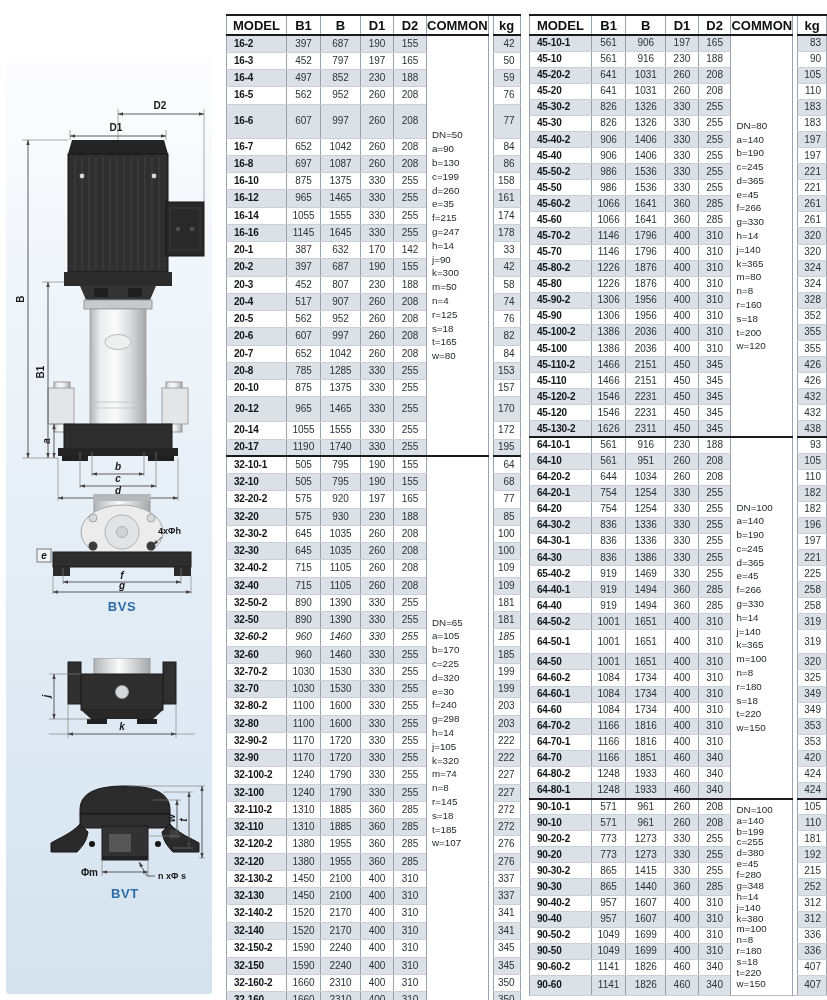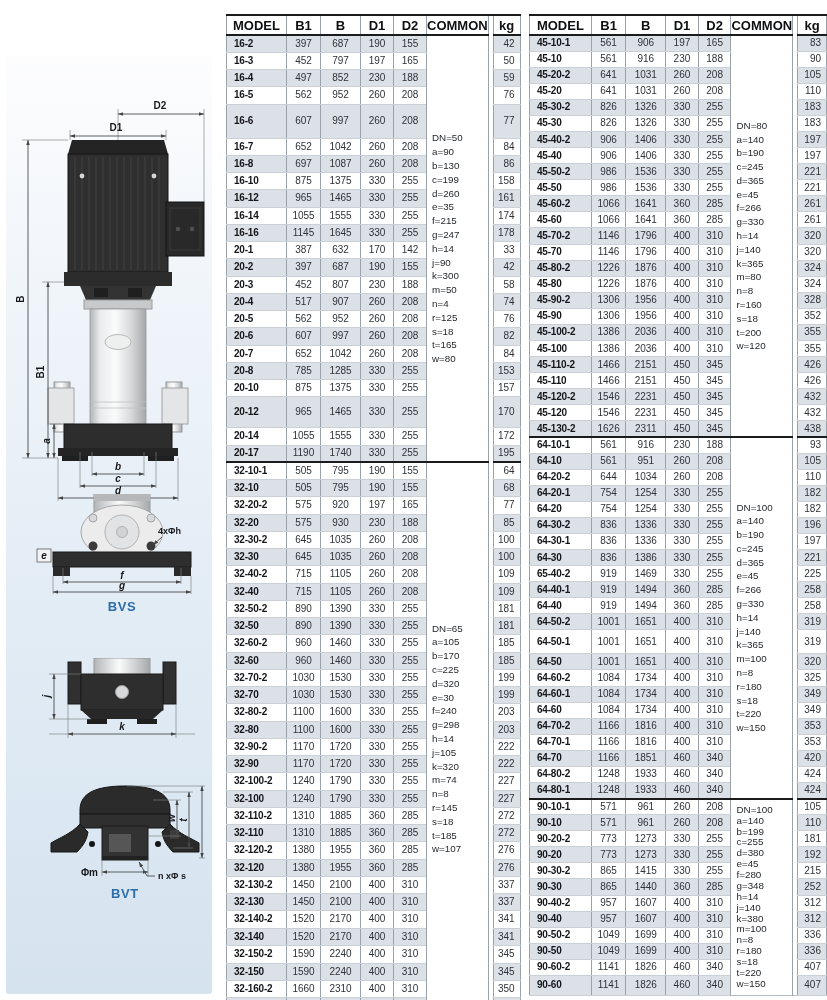--- a/index.html
+++ b/index.html
@@ -463,21 +463,21 @@
         </tr>
         <tr class="wh" style="height: 17.25px;">
           <td class="model">20-10</td>
           <td class="num">875</td>
           <td class="num">1375</td>
           <td class="num">330</td>
           <td class="num">255</td>
           <td class="g"></td>
           <td class="kg">157</td>
         </tr>
-        <tr class="sh" style="height: 31px;">
+        <tr class="sh" style="height: 25px;">
           <td class="model">20-12</td>
           <td class="num">965</td>
           <td class="num">1465</td>
           <td class="num">330</td>
           <td class="num">255</td>
           <td class="g"></td>
           <td class="kg">170</td>
         </tr>
         <tr class="wh" style="height: 17.25px;">
           <td class="model">20-14</td>
@@ -599,21 +599,21 @@
         </tr>
         <tr class="sh" style="height: 17.25px;">
           <td class="model">32-50</td>
           <td class="num">890</td>
           <td class="num">1390</td>
           <td class="num">330</td>
           <td class="num">255</td>
           <td class="g"></td>
           <td class="kg">181</td>
         </tr>
-        <tr class="wh" style="height: 17.25px;">
+        <tr class="wh" style="height: 17.25px; font-style: italic;">
           <td class="model">32-60-2</td>
           <td class="num">960</td>
           <td class="num">1460</td>
           <td class="num">330</td>
           <td class="num">255</td>
           <td class="g"></td>
           <td class="kg">185</td>
         </tr>
         <tr class="sh" style="height: 17.25px;">
           <td class="model">32-60</td>

